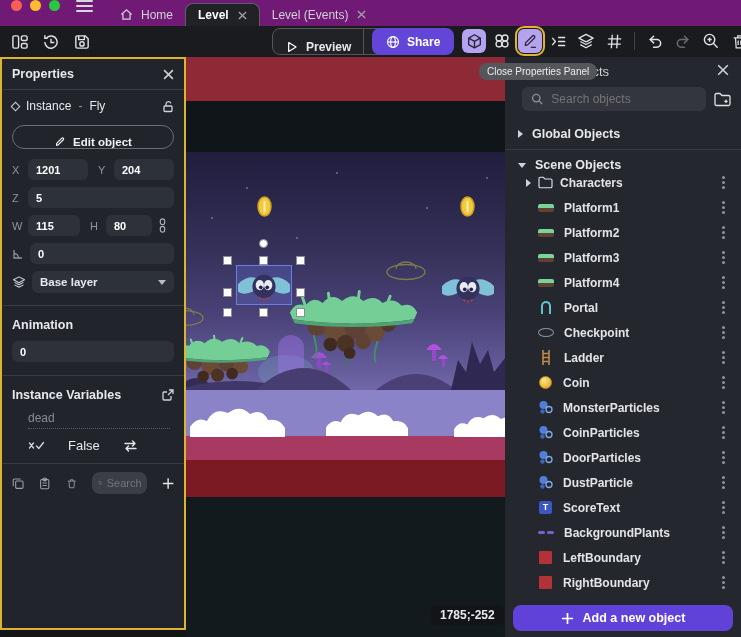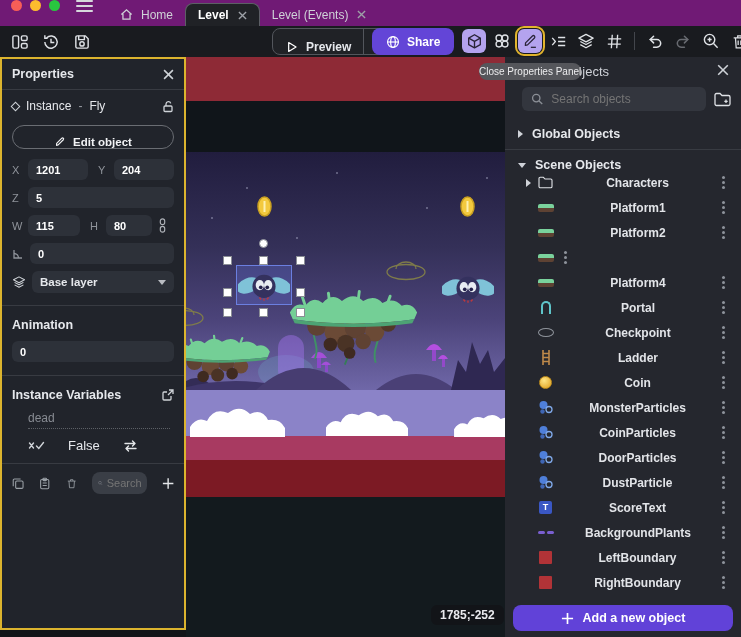--- a/index.html
+++ b/index.html
@@ -91,38 +91,38 @@
   .o-search-row { display:flex; align-items:center; gap:8px; padding:2px 10px 8px 17px; }
   .o-search { flex:1; background:#33363e; border-radius:6px; height:24px; display:flex; align-items:center; gap:8px; padding:0 9px; }
   .o-search input { background:transparent; border:none; outline:none; color:#c8cbd0; font-size:12px; width:100%;
     font-family:"Liberation Sans",sans-serif;}
   .grp { display:flex; align-items:center; gap:9px; height:30px; padding-left:13px; font-weight:700; font-size:12.5px; cursor:pointer;}
   .chev-r { width:0; height:0; border-top:4px solid transparent; border-bottom:4px solid transparent; border-left:5px solid #cfd2d8; }
   .chev-d2 { width:0; height:0; border-left:4px solid transparent; border-right:4px solid transparent; border-top:5px solid #cfd2d8; }
   .olist { position:absolute; top:113px; left:0; right:0; height:445px; overflow:hidden; }
   .orow { display:flex; align-items:center; height:25px; padding-left:33px; gap:10px; cursor:pointer; font-size:12px; font-weight:600; color:#e2e4e8;}
   .orow.folder { padding-left:21px; gap:7px; }
-  .orow .lbl { flex:1;text-align:center; }
+  .orow .lbl { flex:1; }
   .kebab { width:3px; height:3px; border-radius:50%; background:#8e939b; box-shadow:0 -5px 0 #8e939b, 0 5px 0 #8e939b; margin-right:16px; flex:none;}
   .i-platform { width:16px; height:8px; border-radius:2px; flex:none;
     background:linear-gradient(180deg,#7ad29c 55%, #5e4233 55%); }
   .i-portal { width:10px; height:13px; border:2px solid #5fc4c9; border-bottom:none; border-radius:6px 6px 0 0; flex:none; margin:0 3px;}
   .i-checkpoint { width:16px; height:9px; border:1.5px solid #8f949c; border-radius:50%; flex:none;}
   .i-coin { width:13px; height:13px; border-radius:50%; flex:none; margin:0 1px;
     background:radial-gradient(circle at 38% 32%, #ffe685, #e8b33a 70%); border:1.5px solid #c28f1d;}
   .i-clouds { width:16px; border-top:2px dashed #9aa0a8; flex:none;}
   .i-text { width:13px; height:13px; background:#3a57c4; border-radius:2px; flex:none; position:relative; margin:0 1px;}
   .i-text::after { content:"T"; position:absolute; left:0; right:0; top:1px; text-align:center; font-size:9px; font-weight:700; color:#fff;}
   .i-plants { width:7px; height:3px; background:#7a5fd0; border-radius:2px; box-shadow:9px 0 0 #7a5fd0; flex:none; margin-right:9px;}
   .i-red { width:13px; height:13px; background:#b13337; border-radius:1px; flex:none; margin:0 1px;}
   .add-btn { position:absolute; left:8px; right:8px; top:548px; height:26px; background:#6142d8; border-radius:8px;
     display:flex; align-items:center; justify-content:center; gap:9px; font-weight:700; font-size:12.5px; color:#fff; cursor:pointer; z-index:3;}
 
   .tooltip { position:absolute; left:479px; top:6px; background:#55565b; color:#ececee; font-size:10px;
-    padding:3px 0; border-radius:8px; z-index:20; white-space:nowrap; }
+    padding:3px 8px; border-radius:8px; z-index:20; white-space:nowrap; }
 </style>
 </head>
 <body>
 
 <div class="titlebar">
   <div class="lights">
     <div class="light l-red"></div>
     <div class="light l-yellow"></div>
     <div class="light l-green"></div>
   </div>
@@ -567,20 +567,21 @@
           <span class="lbl">Platform1</span>
           <span class="kebab"></span>
         </div>
       <div class="orow">
           <span class="i-platform"></span>
           <span class="lbl">Platform2</span>
           <span class="kebab"></span>
         </div>
       <div class="orow">
           <span class="i-platform"></span>
+          <span class="lbl">Platform3</span>
           <span class="kebab"></span>
         </div>
       <div class="orow">
           <span class="i-platform"></span>
           <span class="lbl">Platform4</span>
           <span class="kebab"></span>
         </div>
       <div class="orow">
           <span class="i-portal"></span>
           <span class="lbl">Portal</span>

